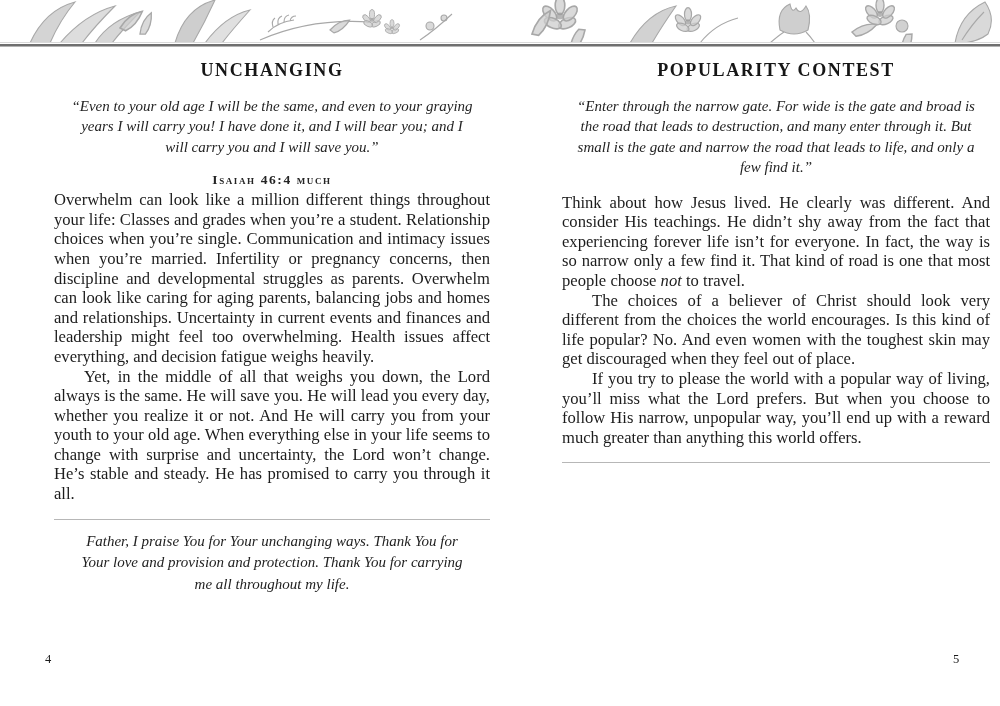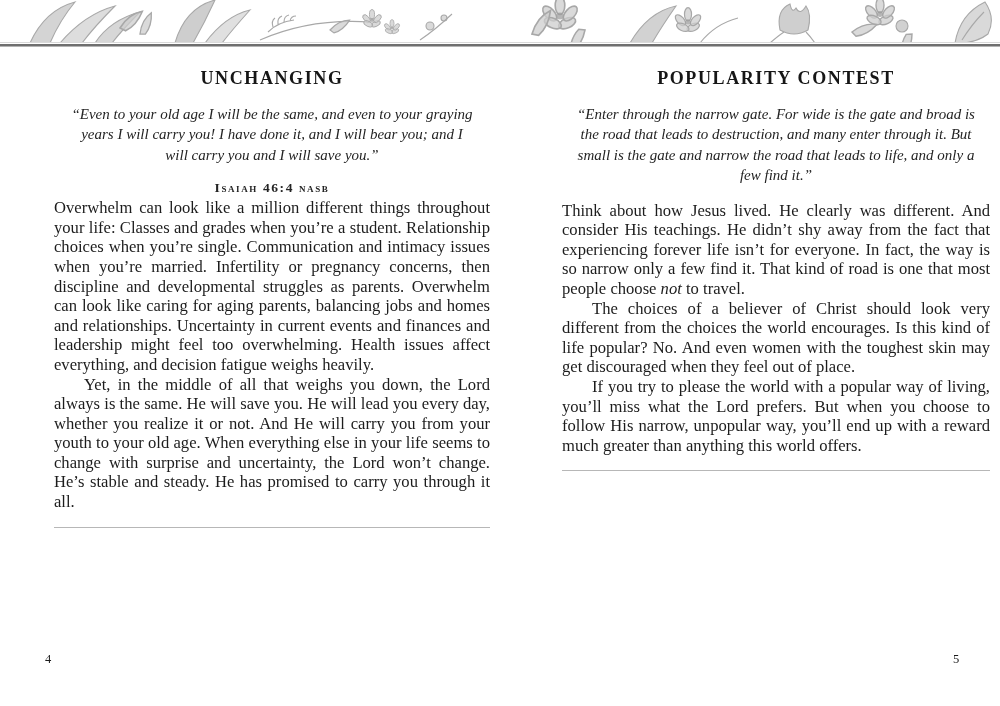--- a/index.html
+++ b/index.html
@@ -23,21 +23,21 @@
     width: 1000px; height: 6px;
     background: linear-gradient(
       #d9d9d9 0, #d9d9d9 1px,
       #ffffff 1px, #ffffff 2px,
       #6f6f6f 2px, #6f6f6f 4px,
       #b3b3b3 4px, #b3b3b3 5px,
       #ffffff 5px);
   }
 
   
-  .page { position: absolute; top: 62px; }
+  .page { position: absolute; top: 54px; }
   .page-left  { left: 54px;  width: 436px; }
   .page-right { left: 562px; width: 428px; }
 
   .entry-title {
     text-align: center;
     font-weight: bold;
     font-size: 18px;
     letter-spacing: 1.6px;
     color: #161616;
     margin: 6px 0 13px 0;
@@ -151,26 +151,27 @@
       <path d="M955,43 Q960,14 985,2 Q996,18 988,34 Q975,44 955,43 Z" fill="#cccccc"></path>
       <path d="M962,40 Q972,24 984,12" fill="none"></path>
     </g>
   </svg>
 </div>
 <div class="double-rule"></div>
 
 <div class="page page-left">
   <h1 class="entry-title">UNCHANGING</h1>
   <div class="epigraph">“Even to your old age I will be the same, and even to your graying years I will carry you! I have done it, and I will bear you; and I will carry you and I will save you.”</div>
-  <div class="reference">Isaiah 46:4 nasb</div>
+  <div class="reference">Isaiah 46:4 much</div>
   <div class="body-text">
     <p>Overwhelm can look like a million different things throughout your life: Classes and grades when you’re a student. Relationship choices when you’re single. Communication and intimacy issues when you’re married. Infertility or pregnancy concerns, then discipline and developmental struggles as parents. Overwhelm can look like caring for aging parents, balancing jobs and homes and relationships. Uncertainty in current events and finances and leadership might feel too overwhelming. Health issues affect everything, and decision fatigue weighs heavily.</p>
     <p>Yet, in the middle of all that weighs you down, the Lord always is the same. He will save you. He will lead you every day, whether you realize it or not. And He will carry you from your youth to your old age. When everything else in your life seems to change with surprise and uncertainty, the Lord won’t change. He’s stable and steady. He has promised to carry you through it all.</p>
   </div>
   <hr class="prayer-divider">
+  <div class="prayer">Father, I praise You for Your unchanging ways. Thank You for Your love and provision and protection. Thank You for carrying me all throughout my life.</div>
 </div>
 <div class="page-number page-number-left">4</div>
 
 <div class="page page-right">
   <h1 class="entry-title">POPULARITY CONTEST</h1>
   <div class="epigraph">“Enter through the narrow gate. For wide is the gate and broad is the road that leads to destruction, and many enter through it. But small is the gate and narrow the road that leads to life, and only a few find it.”</div>
   <div class="body-text">
     <p><span>Think about how Jesus lived. He clearly was different. And consider His teachings. He didn’t shy away from the fact that experiencing forever life isn’t for everyone. In fact, the way is so narrow only a few find it. That kind of road is one that most people choose </span><span class="ital">not</span><span> to travel.</span></p>
     <p>The choices of a believer of Christ should look very different from the choices the world encourages. Is this kind of life popular? No. And even women with the toughest skin may get discouraged when they feel out of place.</p>
     <p>If you try to please the world with a popular way of living, you’ll miss what the Lord prefers. But when you choose to follow His narrow, unpopular way, you’ll end up with a reward much greater than anything this world offers.</p>

